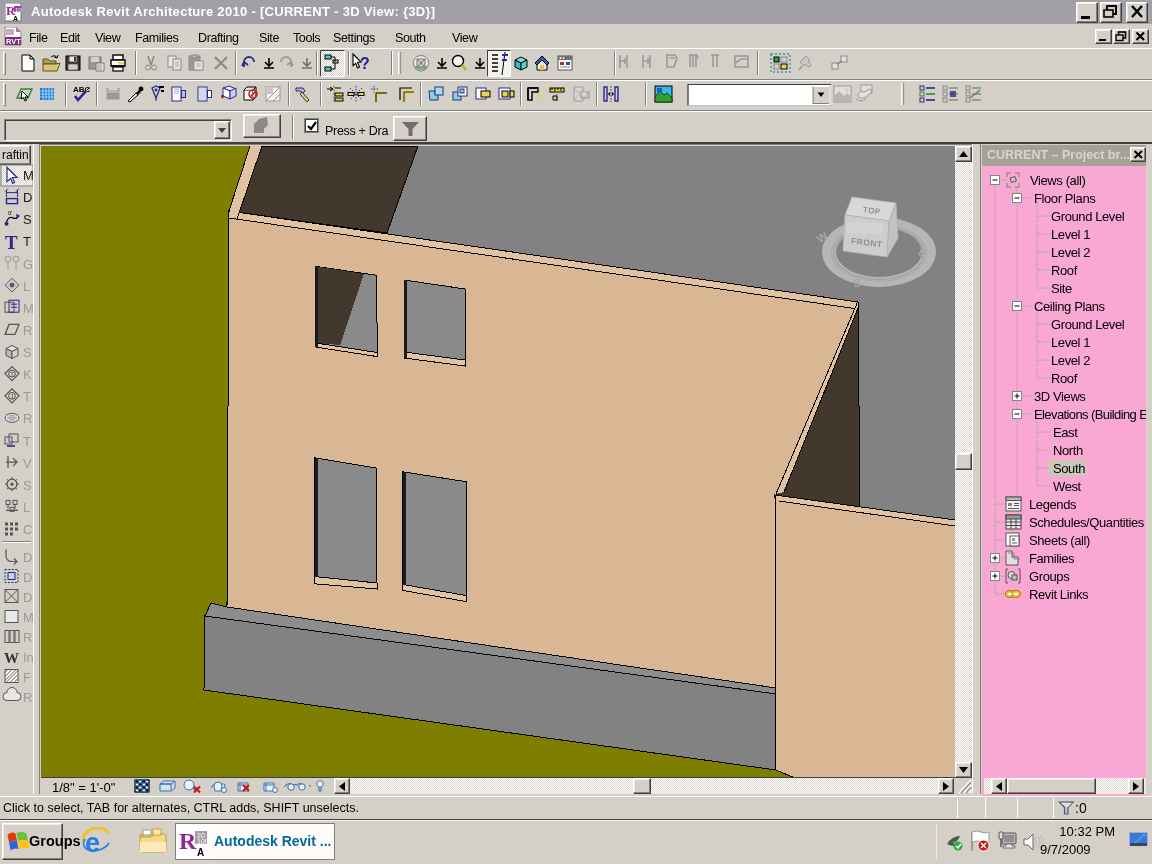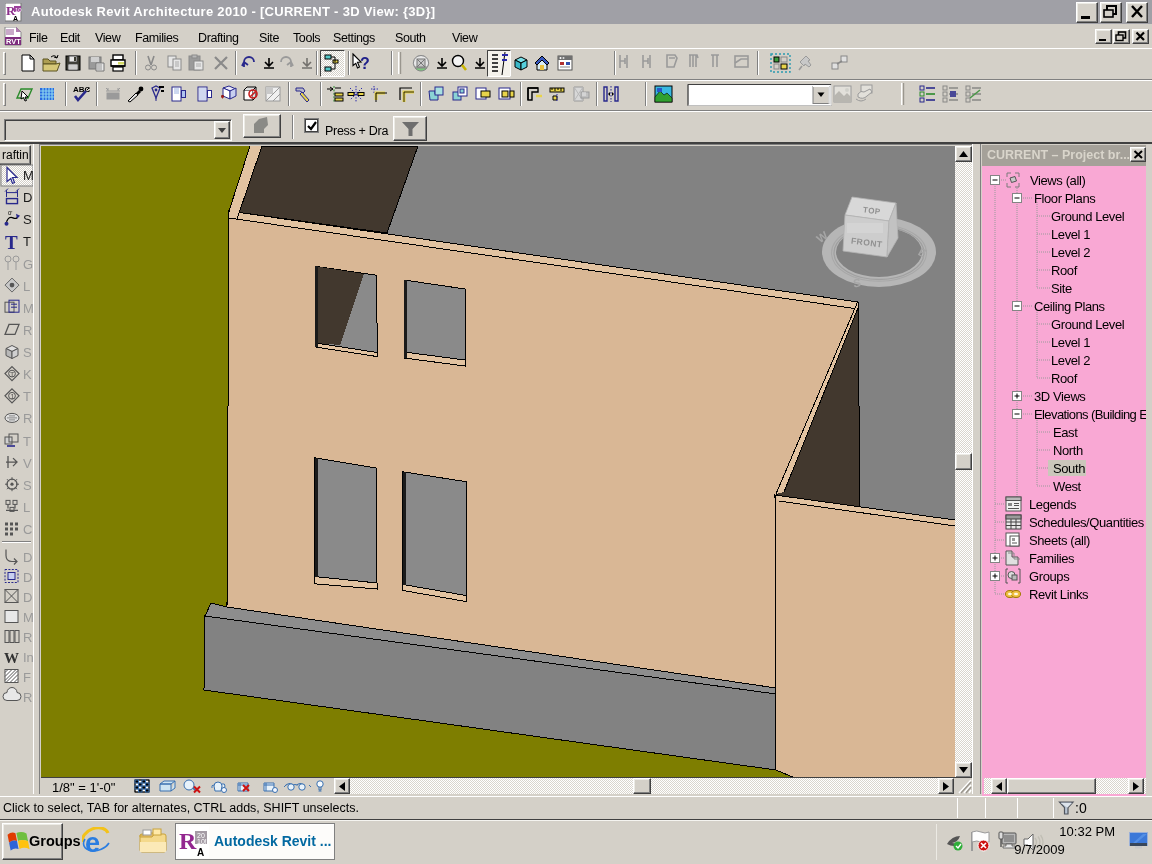--- a/index.html
+++ b/index.html
@@ -1001,19 +1001,19 @@
     <rect x="7" y="4" width="10" height="7" fill="#8f8f8f"></rect>
     <path d="M9 13 h6 v2 h3 v2 h-12 v-2 h3 Z" fill="#e8e8e8" stroke="#555" stroke-width="0.8"></path>
     <rect x="2" y="1" width="4" height="7" rx="1" fill="#ddd" stroke="#555"></rect>
     <path d="M4 8 v8" stroke="#555" stroke-width="1.4"></path>
   </svg>
 <svg class="abs" style="left:1022px;top:832px" width="22" height="20" viewBox="0 0 22 20">
     <path d="M2 7 h4 l5 -5 v16 l-5 -5 h-4 Z" fill="#fff" stroke="#666"></path>
     <path d="M13 6 q3 4 0 8 M16 4.5 q4 5.5 0 11 M18.6 3 q5 7 0 14" stroke="#c0beb4" stroke-width="1.3" fill="none"></path>
   </svg>
 <div class="abs" style="left:1040px;top:824px;width:75px;text-align:right;font-size:13px">10:32 PM</div>
-<div class="abs" style="left:1002px;top:842px;width:75px;text-align:center;font-size:13px">9/7/2009</div>
+<div class="abs" style="left:1040px;top:842px;width:75px;text-align:left;font-size:13px">9/7/2009</div>
 <svg class="abs" style="left:1129px;top:832px" width="19" height="17" viewBox="0 0 19 17">
     <rect x="0.5" y="0.5" width="18" height="13" fill="#3b78d8" stroke="#9ab0d8"></rect>
     <path d="M3 12 L14 2 L18 2 L6 12 Z" fill="#5a95e8" opacity="0.8"></path>
     <rect x="1" y="11" width="17" height="3" fill="#38465a"></rect>
     <rect x="6" y="14" width="7" height="2.5" fill="#c8c8c8"></rect>
   </svg>
 
 </body></html>

